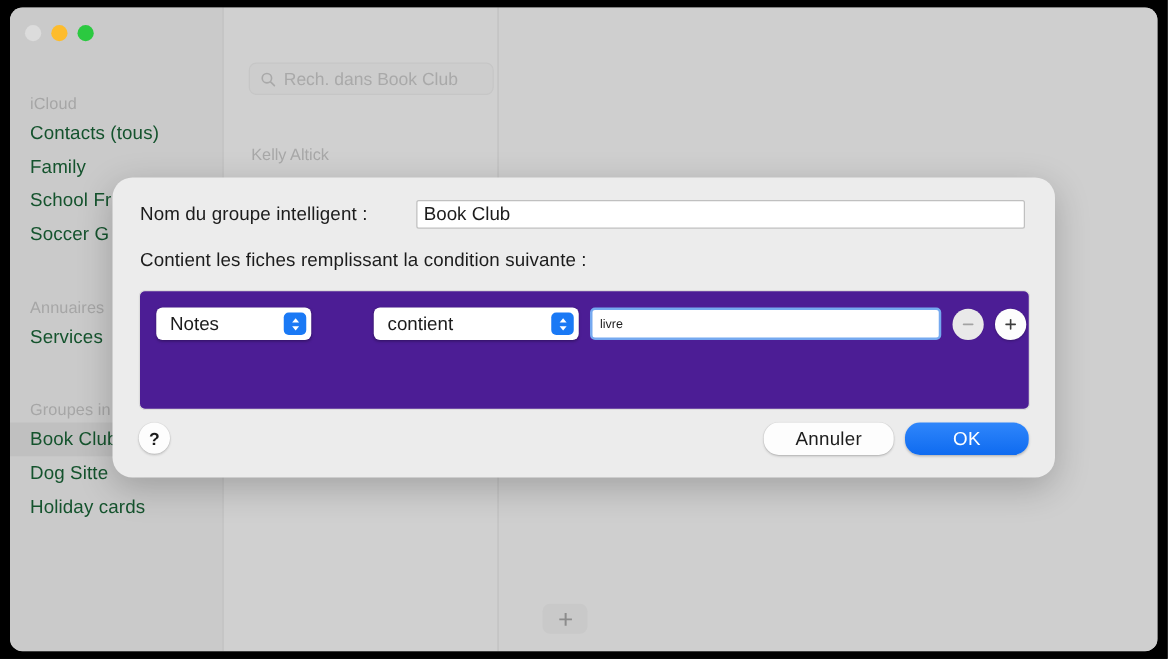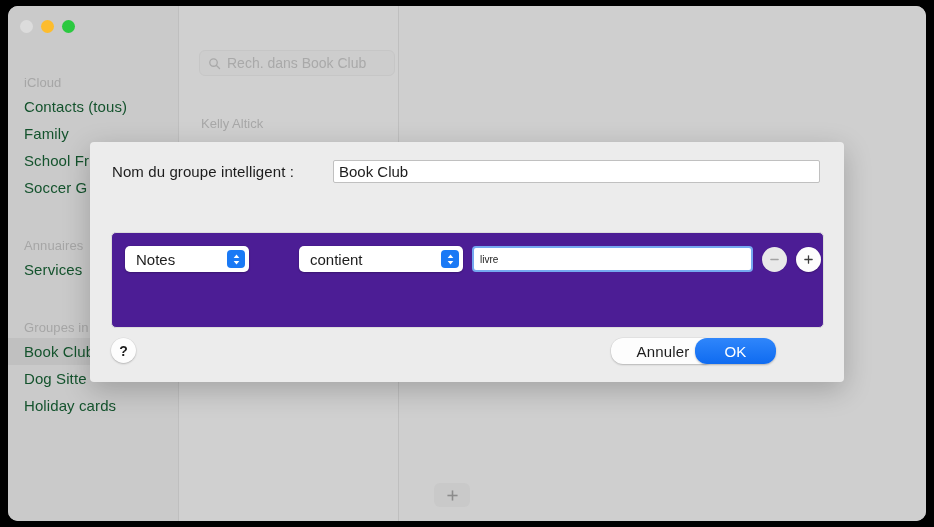--- a/index.html
+++ b/index.html
@@ -55,21 +55,21 @@
   }
   .add-btn {
     position:absolute; left:426px; top:477px; width:36px; height:24px;
     border-radius:6px; background:#c9c9c9;
     display:flex; align-items:center; justify-content:center;
   }
 
   
   .sheet {
     position:absolute; left:90px; top:142px; width:754px; height:240px;
-    background:#ececec; border-radius:4px;
+    background:#ececec; border-radius:16px;
     box-shadow:0 8px 28px rgba(0,0,0,.22);
   }
   .row-name {
     position:absolute; left:22px; top:17px; right:24px; height:24px;
     display:flex; align-items:center;
   }
   .label { font-size:15px; color:#1c1c1c; letter-spacing:.1px; }
   .name-field {
     position:absolute; left:221px; right:0; height:23px;
     background:#fff; border:1px solid #c0c0c0; border-radius:2px;
@@ -119,21 +119,21 @@
   .btn {
     position:absolute; top:338px; height:26px; border-radius:12px;
     display:flex; align-items:center; justify-content:center;
     font-size:15px; letter-spacing:.2px;
   }
   .btn-cancel {
     left:611px; width:104px; background:#fdfdfd; color:#1c1c1c;
     box-shadow:0 1px 2px rgba(0,0,0,.2), 0 0 0 .5px rgba(0,0,0,.07);
   }
   .btn-ok {
-    left:695px; width:81px; color:#fff;
+    left:724px; width:99px; color:#fff;
     background:linear-gradient(180deg,#2f86fb 0%,#0f6bf0 100%);
     box-shadow:0 1px 2px rgba(0,0,0,.25);
   }
 </style>
 </head>
 <body>
 
 <div id="app">
 
   <div class="window">
@@ -187,20 +187,21 @@
     </div>
   </div>
 
   <div class="sheet">
 
     <div class="row-name">
       <span class="label">Nom du groupe intelligent :</span>
       <span class="name-field">Book Club</span>
     </div>
 
+    <div class="label row-cond-label">Contient les fiches remplissant la condition suivante :</div>
 
     <div class="cond-box">
       <div class="cond-row">
 
         <div class="popup w1">
           <span>Notes</span>
           <span class="chev">
             <svg width="11" height="13" viewBox="0 0 11 13">
               <path d="M5.5 1.6 L8.3 5.0 L2.7 5.0 Z" fill="#fff"></path>
               <path d="M5.5 11.4 L8.3 8.0 L2.7 8.0 Z" fill="#fff"></path>

